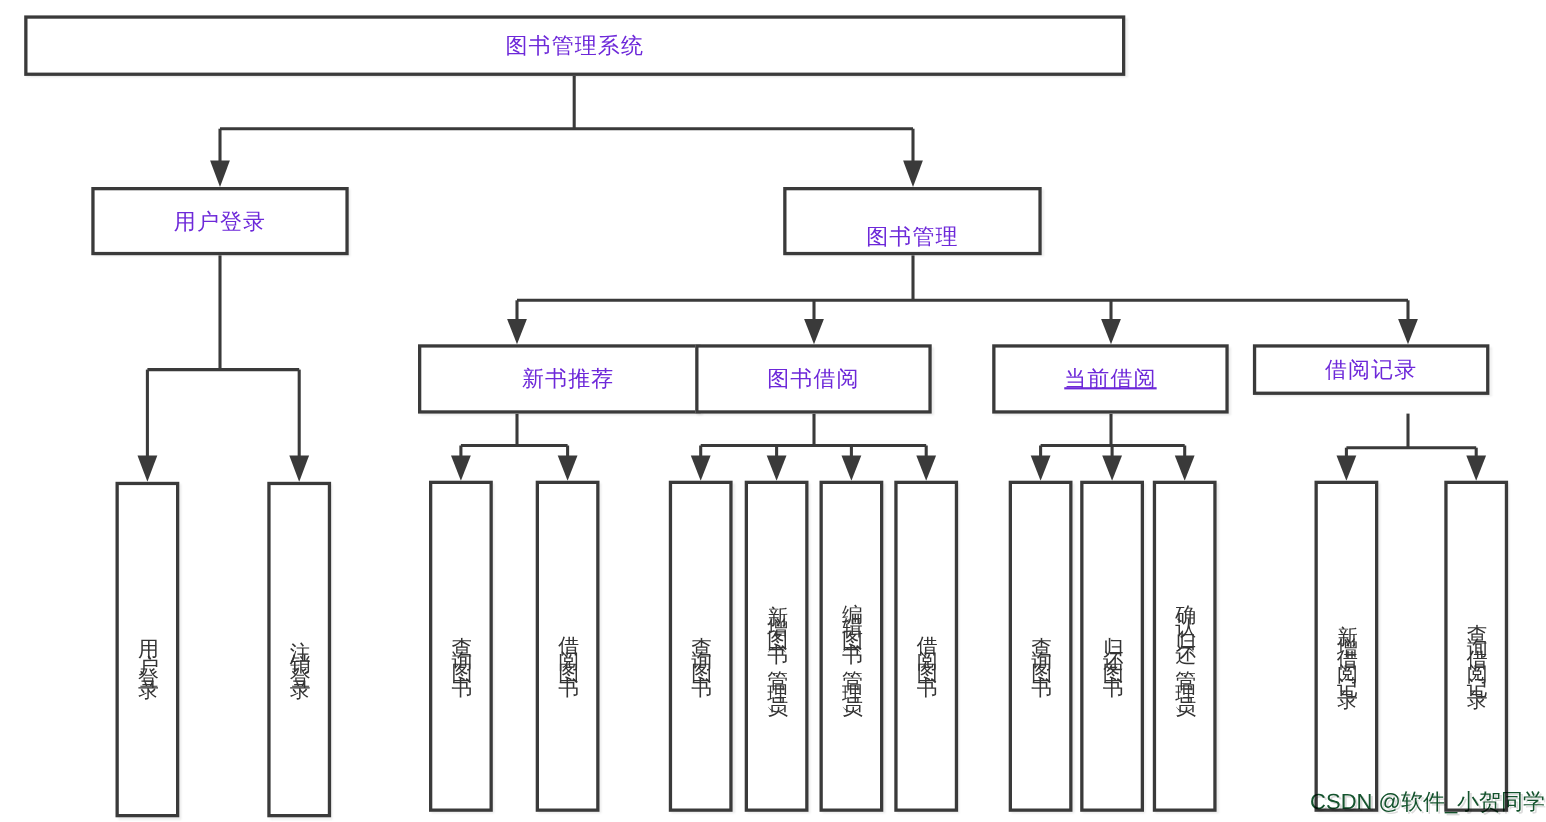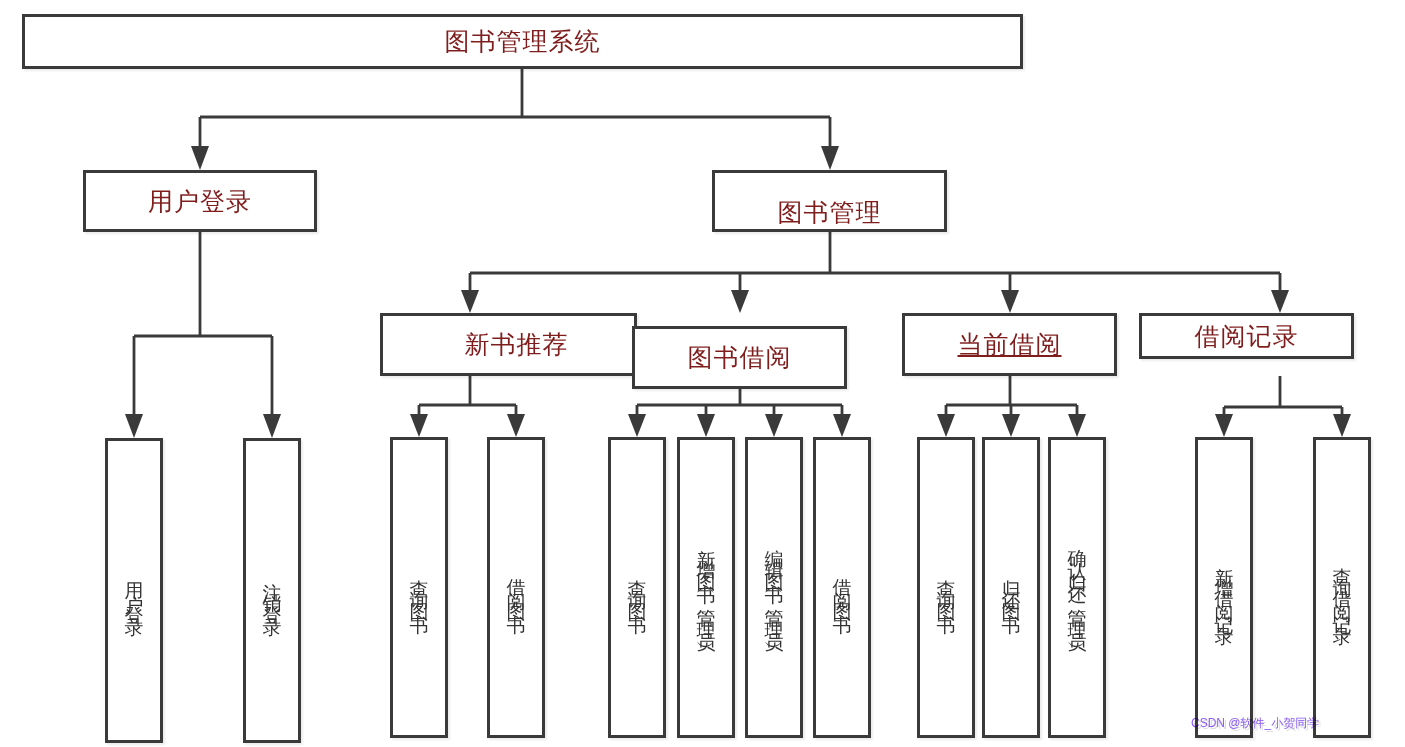--- a/index.html
+++ b/index.html
@@ -10,22 +10,22 @@
     font-family:"Liberation Sans","DejaVu Sans",sans-serif;
     overflow:hidden;
   }
   #connectors{position:absolute;left:0;top:0;width:1405px;height:747px;}
   .box{
     position:absolute;
     box-sizing:border-box;
     border:3px solid #3a3a3a;
     background:#ffffff;
     display:flex;align-items:center;justify-content:center;
-    color:#7f1d1d;
-    font-size:25px;
+    color:#6d28d9;
+    font-size:20px;
     letter-spacing:1px;
     box-shadow:2px 2px 2px rgba(0,0,0,0.08);
   }
   .leaf{
     position:absolute;
     box-sizing:border-box;
     border:3px solid #3a3a3a;
     background:#ffffff;
     display:flex;align-items:center;justify-content:center;
     color:#333333;
@@ -35,22 +35,22 @@
     writing-mode:vertical-rl;
     text-orientation:mixed;
     font-size:19px;
     letter-spacing:12px;
     white-space:nowrap;
     color:#333333;
   }
   #watermark{
     position:absolute;
     left:1191px;top:715px;
-    font-size:12px;
-    color:#8b5cf6;
+    font-size:20px;
+    color:#14532d;
     text-shadow:2px 2px 0 rgba(215,215,215,0.9);
     white-space:nowrap;
     mix-blend-mode:multiply;
     z-index:10;
   }
   svg line, svg polyline{stroke:#3a3a3a;stroke-width:2.8;fill:none;}
   svg polygon{fill:#3a3a3a;stroke:none;}
 </style>
 </head>
 <body>
@@ -140,21 +140,21 @@
   <div class="box" style="left:83px;top:170px;width:234px;height:62px;">
     <span>用户登录</span>
   </div>
   <div class="box" style="left:712px;top:170px;width:235px;height:62px;align-items:flex-end;">
     <span>图书管理</span>
   </div>
 
   <div class="box" style="left:380px;top:313px;width:257px;height:63px;padding-left:16px;">
     <span>新书推荐</span>
   </div>
-  <div class="box" style="left:632px;top:313px;width:215px;height:63px;margin-top:13px;">
+  <div class="box" style="left:632px;top:313px;width:215px;height:63px;">
     <span>图书借阅</span>
   </div>
   <div class="box" style="left:902px;top:313px;width:215px;height:63px;text-decoration:underline;">
     <span>当前借阅</span>
   </div>
   <div class="box" style="left:1139px;top:313px;width:215px;height:46px;">
     <span>借阅记录</span>
   </div>
 
   <div class="leaf" style="left:105px;top:438px;width:58px;height:305px;">

